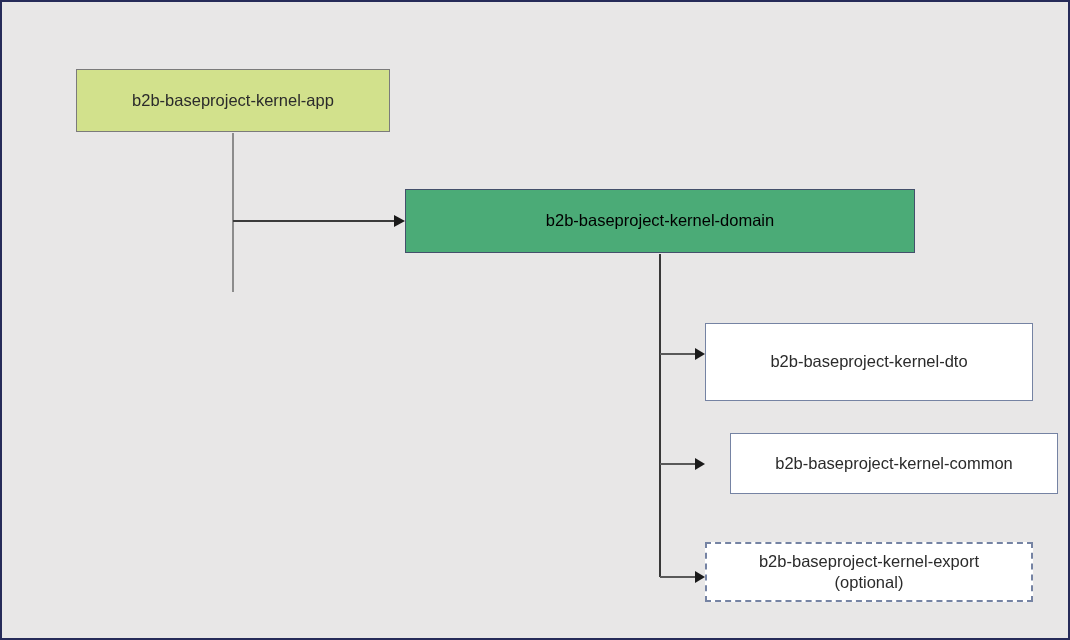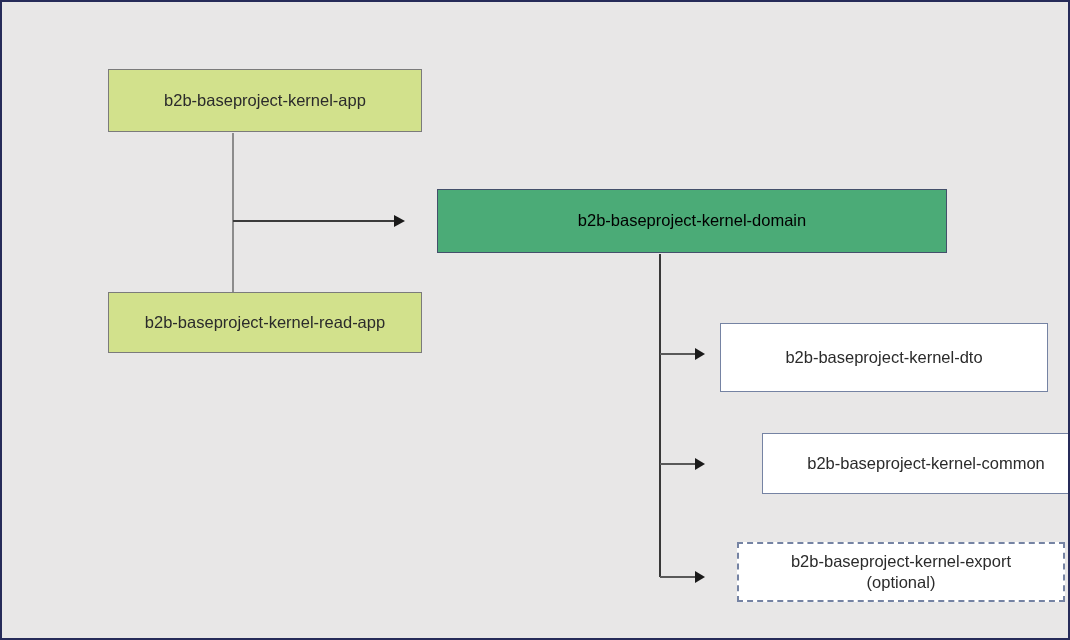--- a/index.html
+++ b/index.html
@@ -32,39 +32,38 @@
     position: absolute;
     box-sizing: border-box;
     display: flex;
     flex-direction: column;
     align-items: center;
     justify-content: center;
     text-align: center;
     font-size: 16.5px;
     color: #2b2b2b;
     line-height: 1.3;
-    margin-left: 32px;
   }
   .node-app, .node-read-app {
     background: #d2e18c;
     border: 1.5px solid #7b7b7b;
   }
   .node-app     { left: 74px;  top: 67px;  width: 314px; height: 63px; }
   .node-read-app{ left: 74px;  top: 290px; width: 314px; height: 61px; }
   .node-domain {
     left: 403px; top: 187px; width: 510px; height: 64px;
     background: #4bab77;
     border: 1.5px solid #44506b;
     color: #000000;
   }
   .node-dto, .node-common, .node-export {
     background: #ffffff;
     border: 1.5px solid #7583a3;
   }
-  .node-dto    { left: 686px; top: 321px; width: 328px; height: 69px; justify-content: center; }
+  .node-dto    { left: 703px; top: 321px; width: 328px; height: 78px; justify-content: center; }
   .node-common { left: 728px; top: 431px; width: 328px; height: 61px; }
   .node-export {
     left: 703px; top: 540px; width: 328px; height: 60px;
     border: 2px dashed #7583a3;
   }
   .connectors {
     position: absolute;
     left: 0; top: 0;
     width: 1070px;
     height: 640px;
@@ -93,23 +92,20 @@
     <polygon points="693,456 703,462 693,468" fill="#1a1a1a"></polygon>
 
     <line x1="658" y1="575" x2="694" y2="575" stroke="#595959" stroke-width="2"></line>
     <polygon points="693,569 703,575 693,581" fill="#1a1a1a"></polygon>
   </svg>
 
   <div class="node node-app">
     <span>b2b-baseproject-kernel-app</span>
   </div>
 
-  <div class="node node-read-app">
-    <span>b2b-baseproject-kernel-read-app</span>
-  </div>
 
   <div class="node node-domain">
     <span>b2b-baseproject-kernel-domain</span>
   </div>
 
   <div class="node node-dto">
     <span>b2b-baseproject-kernel-dto</span>
   </div>
 
   <div class="node node-common">

